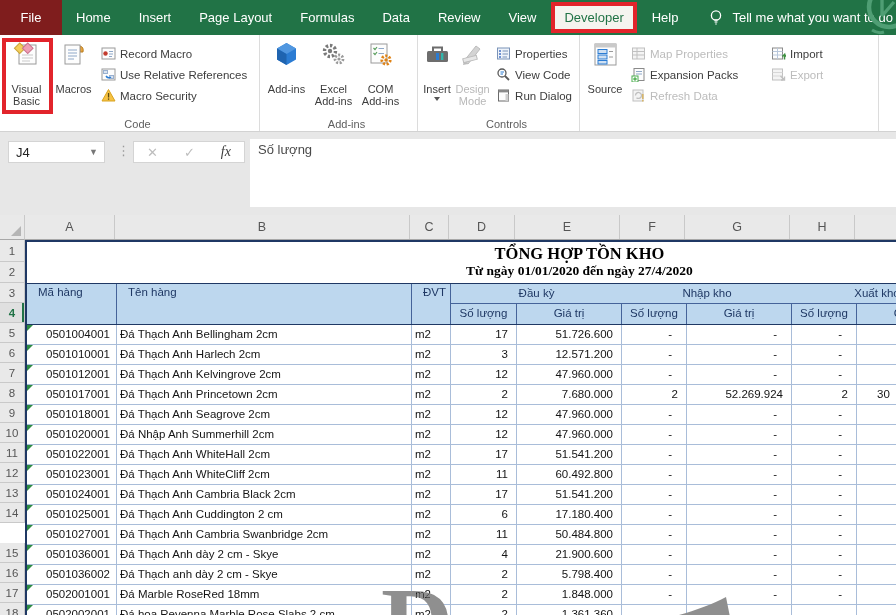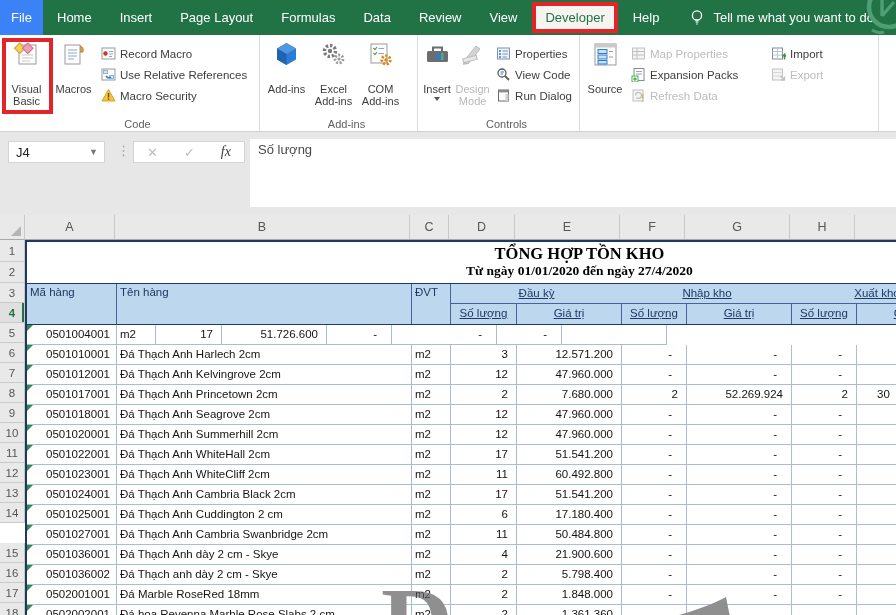--- a/index.html
+++ b/index.html
@@ -3,21 +3,21 @@
 <meta charset="utf-8">
 <style>
   * { box-sizing: border-box; margin: 0; padding: 0; }
   html,body { background:#fff; }
   body { font-family: "Liberation Sans", sans-serif; }
   #page { position:relative; width:896px; height:615px; overflow:hidden; background:#fff; }
 
   
   .tabstrip { position:relative; height:35px; background:#217346; display:flex; align-items:stretch; overflow:hidden; }
   .tab { color:#fff; font-size:13px; display:flex; align-items:center; padding:0 14px; cursor:default; white-space:nowrap; }
-  .tab.file { background:#3b82f6; width:43px; justify-content:center; padding:8px; }
+  .tab.file { background:#7f1d1d; width:62px; justify-content:center; padding:8px; }
   .tab.dev { background:#f5f4ef; color:#217346; border:4px solid #e2242b; padding:0 9px; margin:2px 1px; }
   .tellme { display:flex; align-items:center; gap:8px; color:#fff; font-size:13px; margin-left:16px; white-space:nowrap; }
   .corner-logo { position:absolute; right:0; top:0; }
 
   
   .ribbon { height:97px; background:#fff; border-bottom:1px solid #d2d2d2; display:flex; align-items:stretch; overflow:hidden; }
   .group { position:relative; border-right:1px solid #dcdcdc; padding:2px 3px 14px 3px; display:flex; align-items:flex-start; }
   .group-label { position:absolute; bottom:1px; left:16px; right:0; text-align:center; font-size:11px; color:#5e5e5e; }
   .big { width:47px; height:76px; display:flex; flex-direction:column; align-items:center; justify-content:flex-start; padding-top:4px; font-size:11px; line-height:12px; color:#3d3d3d; text-align:center; }
   .big .lbl { margin-top:15px; }
@@ -48,22 +48,22 @@
   .rowh { background:#e9e9e9; border-right:1px solid #c9c9c9; border-bottom:1px solid #c9c9c9; font-size:11.5px; color:#555; display:flex; align-items:center; justify-content:center; }
   .rowh.active { color:#217346; background:#e0e0e0; box-shadow:inset -2px 0 0 #217346; font-weight:bold; }
 
   .gridc { position:absolute; left:25px; top:25px; border-left:2px solid #1f3864; }
   .title-row { border-top:2px solid #1f3864; position:relative; width:1105px; }
   .title-row .tspan { position:absolute; left:0; width:1105px; text-align:center; font-family:"Liberation Serif", serif; font-weight:bold; color:#000; }
   .t1 { font-size:16.5px; top:2px; }
   .t2 { font-size:13.5px; top:1px; }
 
   .hdrblock { display:flex; width:935px; border-top:1px solid #1f3864; border-bottom:1px solid #1f3864; background:#bdd7ee; color:#1f3864; font-size:11.5px; }
-  .hcell { border-right:1px solid #456399; padding:2px 0 0 3px; height:40px; }
-  .hgroup { display:flex; flex-direction:column;text-decoration:underline; }
+  .hcell { border-right:1px solid #456399; padding:2px 0 0 11px; height:40px; }
+  .hgroup { display:flex; flex-direction:column; }
   .hgroup .gtop { height:20px; border-right:1px solid #456399; border-bottom:1px solid #456399; text-align:center; line-height:19px; }
   .hgroup .gbot { display:flex; height:20px; }
   .hgroup .gbot div { border-right:1px solid #456399; text-align:center; line-height:19px; }
 
   .r { display:flex; width:935px; height:20px; }
   .c { position:relative; flex:0 0 auto; border-right:1px solid #a9bdd9; border-bottom:1px solid #a9bdd9; font-size:11.5px; color:#141414; line-height:19px; overflow:hidden; white-space:nowrap; }
   .ca { width:90px; padding-left:19px; }
   .ca::before { content:""; position:absolute; left:0; top:0; border-top:6px solid #2e8b44; border-right:6px solid transparent; }
   .cb { width:295px; padding-left:3px; }
   .cc { width:39px; padding-left:3px; }
@@ -407,20 +407,21 @@
           <div class="gbot">
             <div style="width:65px">Số lượng</div>
             <div style="width:105px">Giá trị</div>
           </div>
         </div>
       </div>
 
       <div>
           <div class="r">
             <div class="c ca">0501004001</div>
+            <div class="c cb">Đá Thạch Anh Bellingham 2cm</div>
             <div class="c cc">m2</div>
             <div class="c cd num">17</div>
             <div class="c ce num">51.726.600</div>
             <div class="c cf num dash">-</div>
             <div class="c cg num dash">-</div>
             <div class="c ch num dash">-</div>
             <div class="c ci"></div>
           </div>
           <div class="r">
             <div class="c ca">0501010001</div>
@@ -461,21 +462,21 @@
             <div class="c cc">m2</div>
             <div class="c cd num">12</div>
             <div class="c ce num">47.960.000</div>
             <div class="c cf num dash">-</div>
             <div class="c cg num dash">-</div>
             <div class="c ch num dash">-</div>
             <div class="c ci"></div>
           </div>
           <div class="r">
             <div class="c ca">0501020001</div>
-            <div class="c cb">Đá Thạch Anh Summerhill 2cm</div>
+            <div class="c cb">Đá Nhập Anh Summerhill 2cm</div>
             <div class="c cc">m2</div>
             <div class="c cd num">12</div>
             <div class="c ce num">47.960.000</div>
             <div class="c cf num dash">-</div>
             <div class="c cg num dash">-</div>
             <div class="c ch num dash">-</div>
             <div class="c ci"></div>
           </div>
           <div class="r">
             <div class="c ca">0501022001</div>

